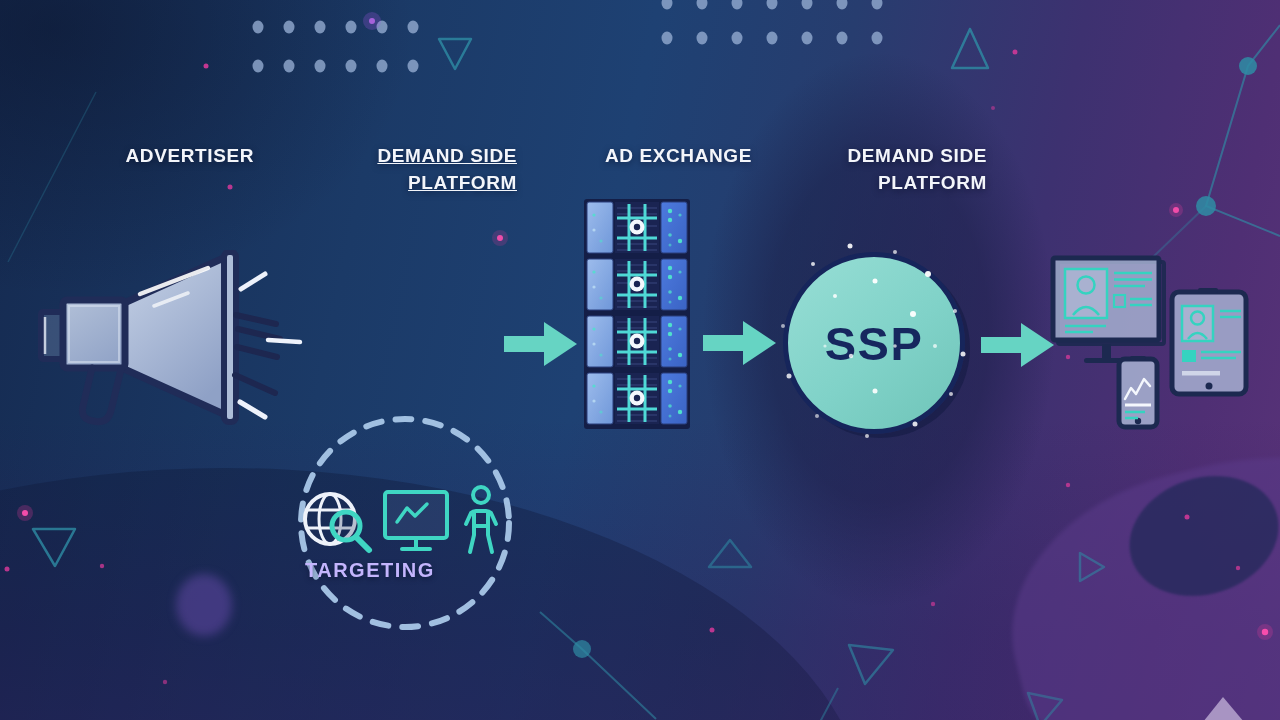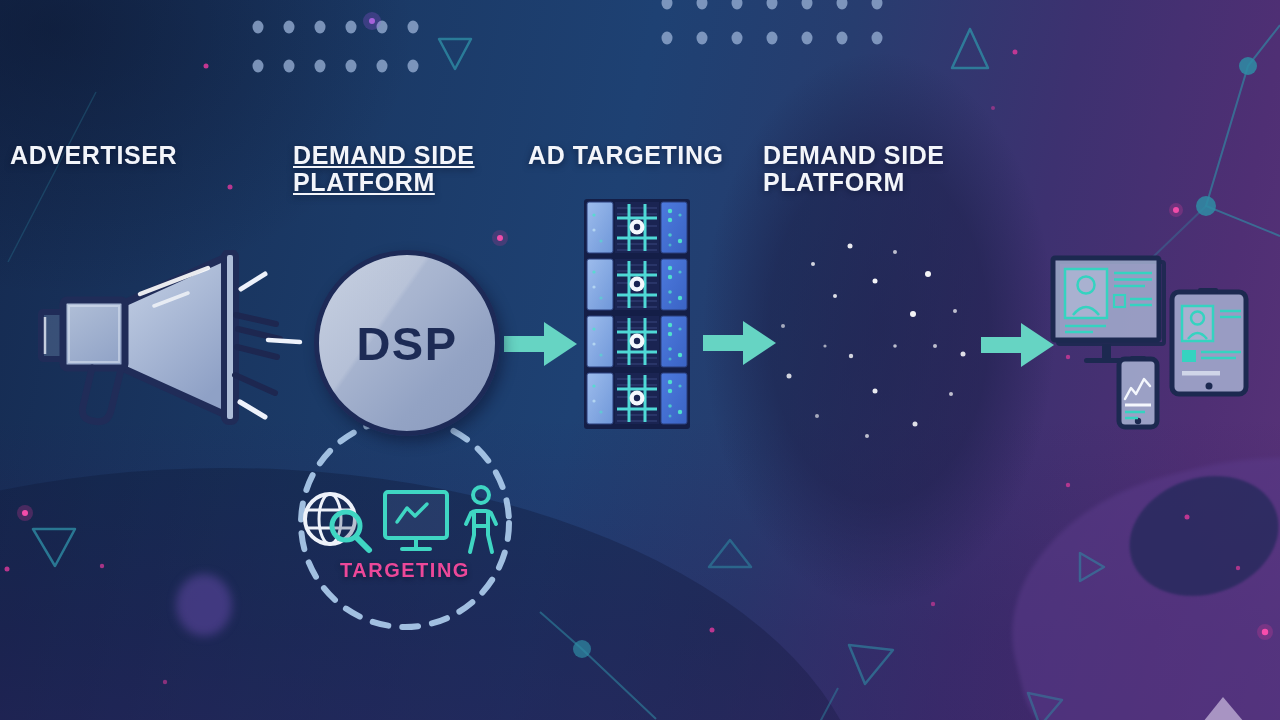--- a/index.html
+++ b/index.html
@@ -16,43 +16,43 @@
       background:radial-gradient(closest-side,rgba(24,26,66,.52),rgba(24,26,66,.46) 62%,rgba(24,26,66,0) 100%);}
   .bg-purple-blob{left:1008px;top:466px;width:430px;height:275px;background:#5b3b8a;opacity:.55;
       border-radius:48% 52% 55% 45% / 55% 45% 62% 38%;transform:rotate(-14deg);filter:blur(2px);}
   .bg-blob-hole{left:1128px;top:478px;width:152px;height:116px;background:#262a5c;opacity:.8;
       border-radius:50%;transform:rotate(-18deg);filter:blur(1px);}
   .bg-blur-circle{left:176px;top:574px;width:56px;height:62px;background:rgba(128,86,200,.38);
       border-radius:50%;filter:blur(5px);}
   .bg-svg{left:0;top:0;}
 
   
-  .hdr{position:absolute;text-align:left;font-weight:bold;font-size:25px;line-height:27px;
+  .hdr{position:absolute;text-align:right;font-weight:bold;font-size:19px;line-height:27px;
        color:#f3f5fa;letter-spacing:.6px;text-shadow:0 2px 6px rgba(8,15,40,.55);}
   .hdr-advertiser{left:10px;top:142px;width:244px;}
   .hdr-dsp{left:293px;top:142px;width:224px;text-decoration:underline;}
   .hdr-exchange{left:528px;top:142px;width:224px;}
   .hdr-ssp{left:763px;top:142px;width:224px;}
   .hdr-publishers{left:1038px;top:142px;width:224px;}
 
   
   .node-circle{position:absolute;border-radius:50%;display:flex;align-items:center;justify-content:center;}
   .dsp-circle{left:314px;top:250px;width:176px;height:176px;border:5px solid #1d2a57;
       background:linear-gradient(135deg,#bac5d9 0%,#a7b4cf 40%,#93a3c4 70%,#8b9bbe 100%);
       box-shadow:4px 6px 14px rgba(8,14,40,.45);z-index:5;}
   .dsp-circle::before{content:"";position:absolute;inset:0;border-radius:50%;
       background:linear-gradient(125deg,rgba(255,255,255,.20) 0%,rgba(255,255,255,.16) 36%,rgba(255,255,255,0) 38%);}
   .ssp-circle{left:783px;top:252px;width:172px;height:172px;border:5px solid #16255b;
       background:linear-gradient(140deg,#97ded5 0%,#80d2c8 55%,#6fc4b8 100%);
       box-shadow:6px 5px 0 -1px rgba(18,25,65,.55);z-index:5;}
   .node-text{font-weight:bold;font-size:47px;letter-spacing:1.5px;color:#1d2b55;position:relative;}
   .ssp-circle .node-text{color:#16275e;}
 
-  .targeting-label{left:305px;top:559px;width:200px;position:absolute;text-align:center;
-      font-weight:bold;font-size:20px;letter-spacing:1.5px;color:#ec4899;
+  .targeting-label{left:305px;top:559px;width:200px;position:absolute;
+      font-weight:bold;font-size:20px;letter-spacing:1.5px;color:#c4b5fd;
       text-shadow:0 2px 5px rgba(8,15,40,.55);z-index:4;}
 
   .icon-svg{position:absolute;}
   .z2{z-index:2}.z3{z-index:3}.z4{z-index:4}.z6{z-index:6}
 </style>
 </head>
 <body>
 
 <div class="stage">
 
@@ -149,21 +149,21 @@
   </svg>
 
   <div class="hdr hdr-advertiser">
     <span>ADVERTISER</span>
   </div>
   <div class="hdr hdr-dsp">
     <div>DEMAND SIDE</div>
     <div>PLATFORM</div>
   </div>
   <div class="hdr hdr-exchange">
-    <span>AD TARGETING</span>
+    <span>AD EXCHANGE</span>
   </div>
   <div class="hdr hdr-ssp">
     <div>DEMAND SIDE</div>
     <div>PLATFORM</div>
   </div>
 
   <svg class="icon-svg z3" style="left:36px;top:250px;" width="270" height="176" viewBox="0 0 270 176">
     <defs>
       <linearGradient id="mgHorn" x1="0" y1="0" x2="0.6" y2="1">
         <stop offset="0" stop-color="#c6d2e6"></stop>
@@ -196,23 +196,20 @@
       <line x1="201" y1="97" x2="241" y2="107" stroke="#1d2750" stroke-width="6"></line>
       <line x1="199" y1="125" x2="239" y2="143" stroke="#1d2750" stroke-width="6"></line>
       <line x1="204" y1="152" x2="229" y2="167" stroke="#eef2fb" stroke-width="5"></line>
     </g>
   </svg>
 
   <svg class="icon-svg z2" style="left:295px;top:413px;" width="220" height="220" viewBox="0 0 220 220">
     <circle cx="110" cy="110" r="104" fill="none" stroke="#a9c7e8" stroke-width="6" stroke-dasharray="16 14" stroke-linecap="round" opacity="0.95"></circle>
   </svg>
 
-  <div class="node-circle dsp-circle">
-    <span class="node-text">DSP</span>
-  </div>
 
   <svg class="icon-svg z3" style="left:297px;top:482px;" width="212" height="78" viewBox="0 0 212 78">
 
     <g>
       <circle cx="33" cy="37" r="25" fill="none" stroke="#eef2fa" stroke-width="4"></circle>
       <ellipse cx="33" cy="37" rx="11" ry="25" fill="none" stroke="#eef2fa" stroke-width="3"></ellipse>
       <line x1="11" y1="28" x2="55" y2="28" stroke="#eef2fa" stroke-width="3"></line>
       <line x1="11" y1="46" x2="55" y2="46" stroke="#eef2fa" stroke-width="3"></line>
       <circle cx="49" cy="44" r="14" fill="rgba(20,40,80,0.25)" stroke="#3fd6c3" stroke-width="5"></circle>
       <line x1="59" y1="55" x2="72" y2="68" stroke="#3fd6c3" stroke-width="6" stroke-linecap="round"></line>
@@ -288,20 +285,23 @@
         </g>
       </g>
     </defs>
     <rect x="0" y="0" width="106" height="230" rx="3" fill="#141e47"></rect>
     <use href="#rack-unit"></use>
     <use href="#rack-unit" transform="translate(0,57)"></use>
     <use href="#rack-unit" transform="translate(0,114)"></use>
     <use href="#rack-unit" transform="translate(0,171)"></use>
   </svg>
 
+  <div class="node-circle ssp-circle">
+    <span class="node-text">SSP</span>
+  </div>
   <svg class="icon-svg z6" style="left:755px;top:226px;" width="240" height="240" viewBox="0 0 240 240">
     <g fill="#ffffff">
       <circle cx="58" cy="38" r="2" opacity="0.8"></circle>
         <circle cx="95" cy="20" r="2.5" opacity="0.9"></circle>
       <circle cx="140" cy="26" r="2" opacity="0.7"></circle>
         <circle cx="173" cy="48" r="3" opacity="0.95"></circle>
       <circle cx="200" cy="85" r="2" opacity="0.7"></circle>
         <circle cx="208" cy="128" r="2.5" opacity="0.85"></circle>
       <circle cx="196" cy="168" r="2" opacity="0.7"></circle>
         <circle cx="160" cy="198" r="2.5" opacity="0.85"></circle>

